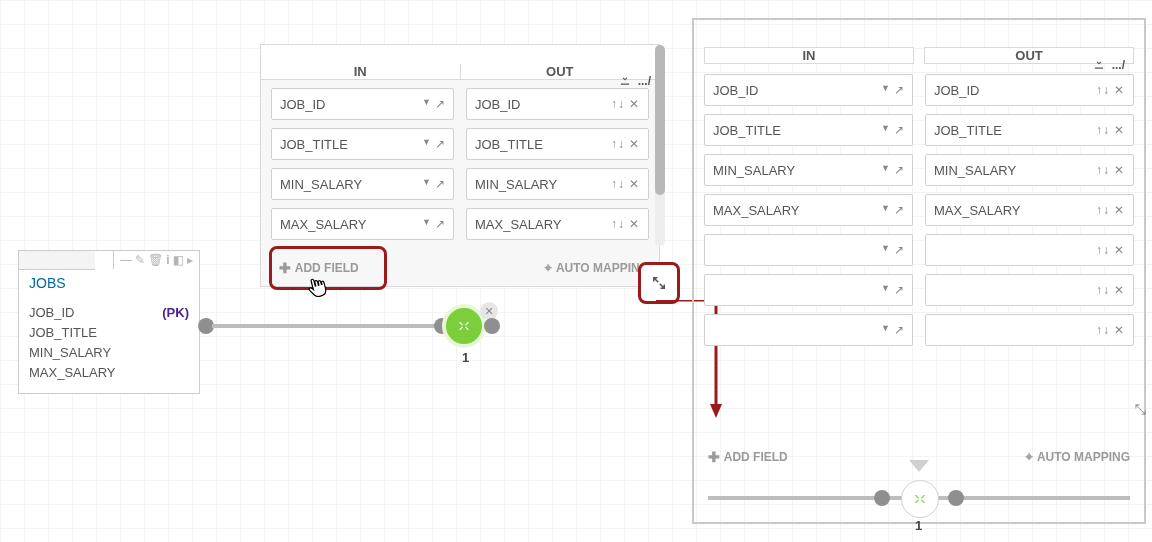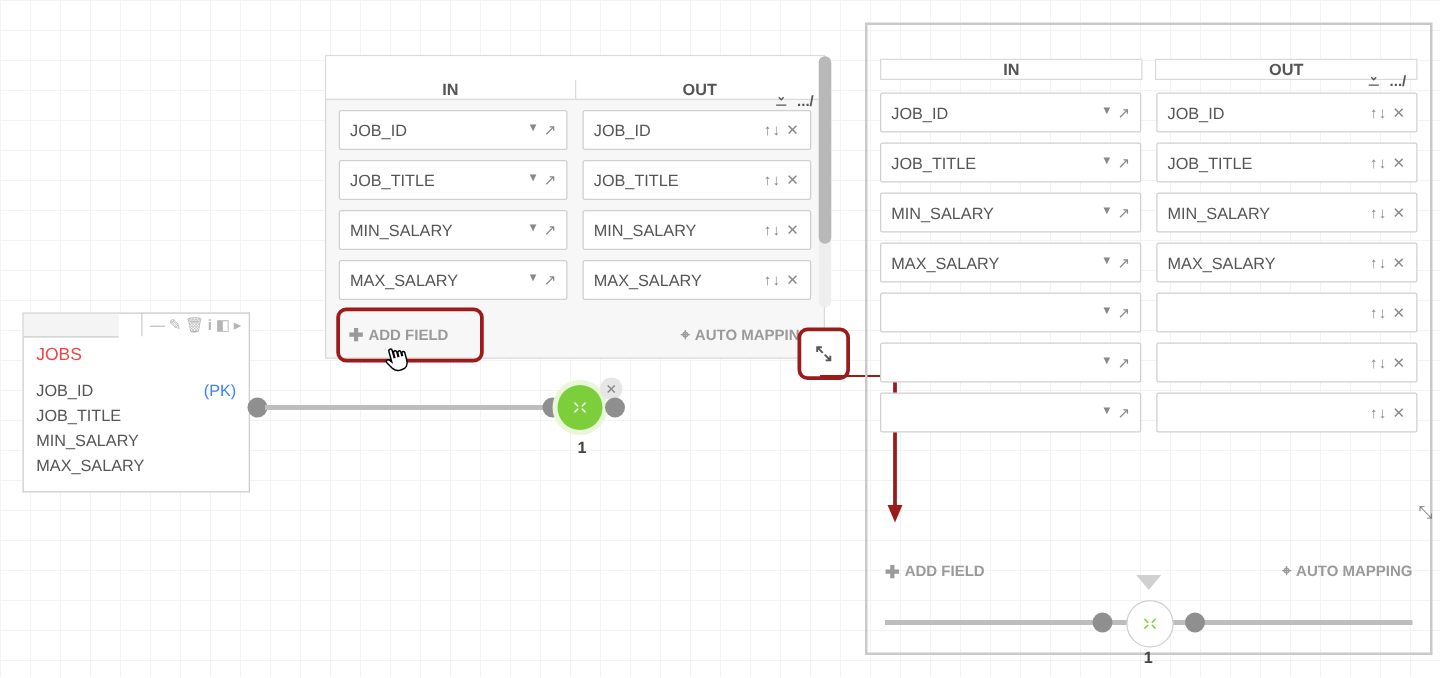--- a/index.html
+++ b/index.html
@@ -5,24 +5,24 @@
 html,body{margin:0;padding:0;width:1152px;height:542px;font-family:Arial,Helvetica,sans-serif;font-size:13px;color:#444;background:#fff;overflow:hidden}
 .canvas{position:relative;width:1152px;height:542px;background-image:linear-gradient(#f3f3f3 1px,transparent 1px),linear-gradient(90deg,#f3f3f3 1px,transparent 1px);background-size:24px 24px}
 .abs{position:absolute}
 
 
 .jobs-card{left:18px;top:250px;width:180px;border:1px solid #ccc;background:#fff}
 .jobs-tabs{position:relative;height:18px}
 .jobs-tab-indent{height:18px;width:76px;background:#f4f4f4;border-bottom:1px solid #ccc}
 .jobs-tab{position:absolute;right:-1px;top:-1px;height:18px;padding:0 6px;border:1px solid #ccc;border-bottom:none;background:#fff;display:flex;gap:3px;align-items:center;color:#b5b5b5;font-size:12px}
 .jobs-tab span{display:inline-block}
-.jobs-title{padding:6px 10px;font-size:14px;color:#ef4444}
+.jobs-title{padding:6px 10px;font-size:14px;color:#0369a1}
 .jobs-body{padding:6px 10px 10px;line-height:20px;font-size:13px;color:#555}
 .jobs-row{display:flex;justify-content:space-between}
-.pk{color:#3b82f6;font-weight:normal}
+.pk{color:#4c1d95;font-weight:bold}
 
 
 .map-panel{border:1px solid #d9d9d9;background:#f7f7f7}
 .map-head{display:flex;align-items:flex-end;height:34px;border-bottom:1px solid #d9d9d9;background:#fff}
 .map-head .half{flex:1;display:flex;align-items:center;justify-content:center;gap:6px;color:#555;font-weight:bold;position:relative}
 .map-head .half.first{border-right:1px solid #d9d9d9}
 .head-actions{position:absolute;right:8px;top:0;height:34px;display:flex;align-items:center;gap:6px;color:#666}
 .map-body{display:flex;padding:10px;gap:12px}
 .col{flex:1;display:flex;flex-direction:column;gap:8px}
 .field{height:30px;border:1px solid #d0d0d0;background:#fff;border-radius:2px;display:flex;align-items:center;padding:0 8px;color:#555;font-size:13px;position:relative}

